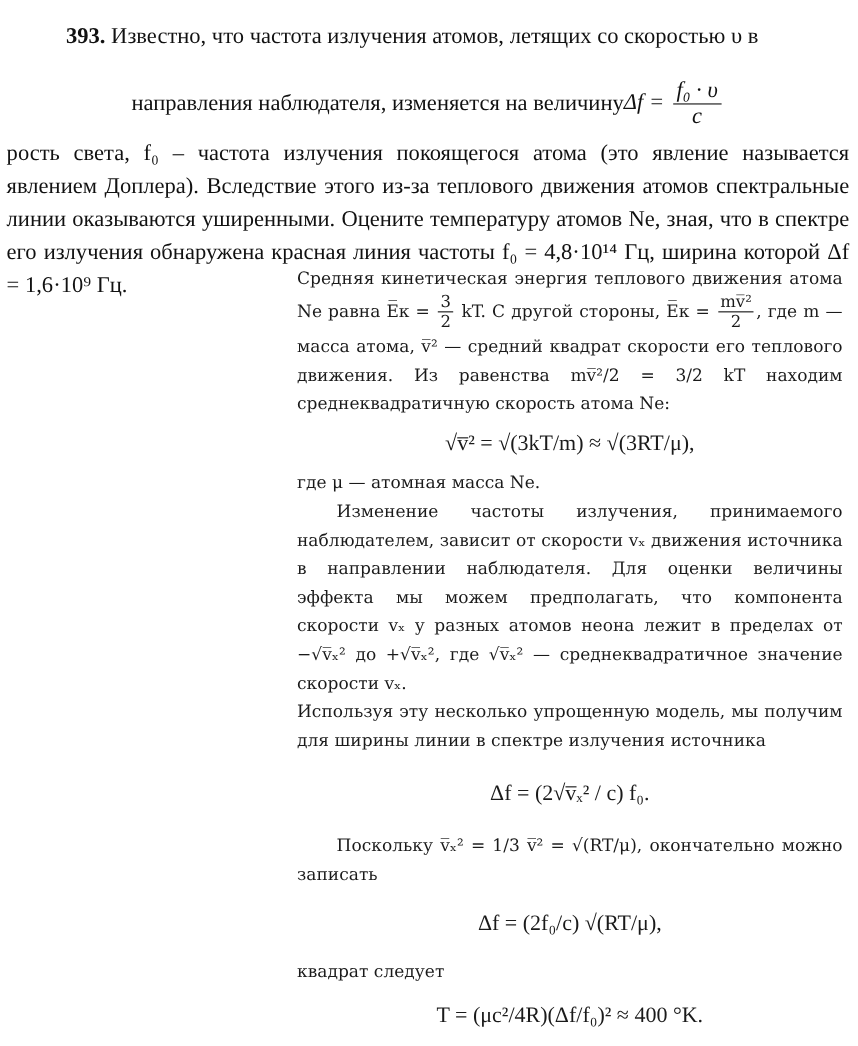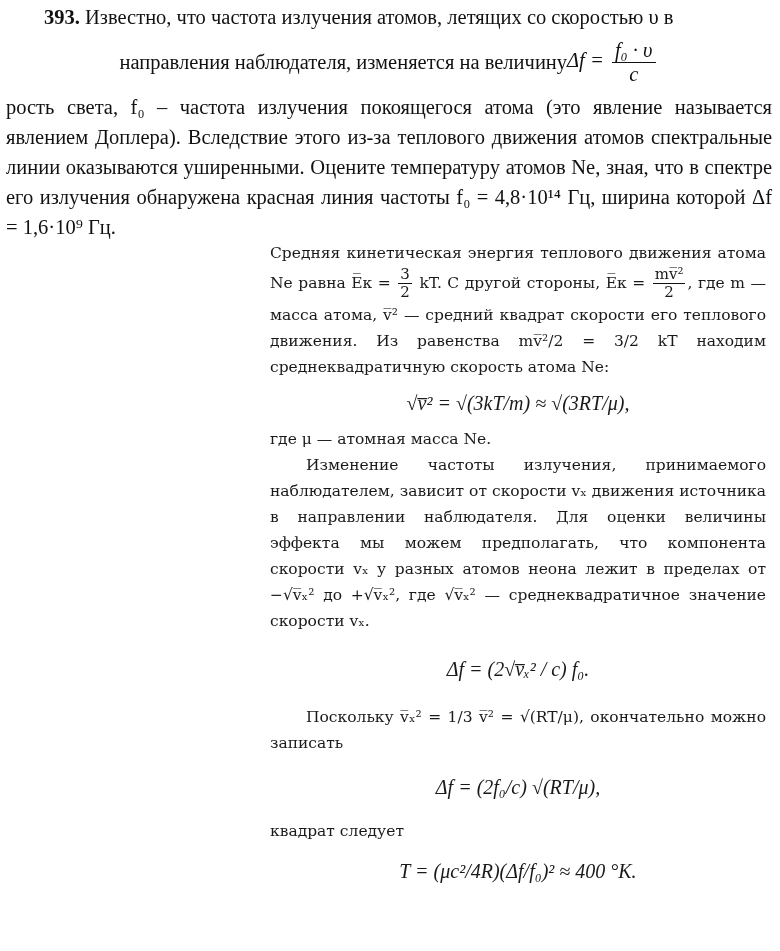--- a/index.html
+++ b/index.html
@@ -1,27 +1,27 @@
 <!DOCTYPE html>
 <html><head>
 <meta charset="utf-8">
 <style>
   html, body { margin:0; padding:0; background:#ffffff; }
   body { width:780px; height:951px; position:relative; overflow:hidden; color:#111; }
   .problem { position:absolute; left:6px; top:2px; width:766px; font-family:"Liberation Serif", serif; font-size:20.5px; line-height:30px; text-align:justify; }
-  .problem p { margin:0; text-indent:38px; }
+  .problem p { margin:16px; text-indent:38px; }
   .num { font-weight:bold; }
   .it { }
   .frac { display:inline-block; vertical-align:middle; text-align:center; margin:0 3px; }
   .frac > span { display:block; line-height:1.1; }
   .frac .num-part { border-bottom:1.3px solid #111; padding:0 3px; }
   .solution { position:absolute; left:270px; top:240px; width:496px; font-family:"DejaVu Serif", serif; font-size:15.5px; line-height:26px; color:#1a1a1a; text-align:justify; }
   .solution p { margin:0; }
   .indent { text-indent:36px; }
-  .formula { text-align:center; font-family:"Liberation Serif", serif; font-size:20px; margin:10px 0;font-style:italic; }
+  .formula { text-align:center; font-family:"Liberation Serif", serif; font-size:20px; margin:10px 0; }
   .sfrac { display:inline-block; vertical-align:middle; text-align:center; font-size:15px; margin:0 2px; }
   .sfrac > span { display:block; line-height:1.15; }
   .sfrac .n { border-bottom:1.2px solid #111; padding:0 2px; }
 </style>
 </head>
 <body>
 
 <div class="problem">
   <p>
     <span class="num">393.</span>
@@ -42,18 +42,19 @@
     <span>Средняя кинетическая энергия теплового движения атома Ne равна</span>
     <span class="it">E̅к = </span><span class="sfrac"><span class="n">3</span><span>2</span></span>
     <span>kT. С другой стороны,</span>
     <span class="it">E̅к = </span><span class="sfrac"><span class="n">mv̅²</span><span>2</span></span><span>, где m — масса атома, v̅² — средний квадрат скорости его теплового движения. Из равенства</span>
     <span class="it">mv̅²/2 = 3/2 kT</span>
     <span>находим среднеквадратичную скорость атома Ne:</span>
   </p>
   <div class="formula">√v̅² = √(3kT/m) ≈ √(3RT/μ),</div>
   <p>где μ — атомная масса Ne.</p>
   <p class="indent">Изменение частоты излучения, принимаемого наблюдателем, зависит от скорости vₓ движения источника в направлении наблюдателя. Для оценки величины эффекта мы можем предполагать, что компонента скорости vₓ у разных атомов неона лежит в пределах от −√v̅ₓ² до +√v̅ₓ², где √v̅ₓ² — среднеквадратичное значение скорости vₓ.</p>
+  <p>Используя эту несколько упрощенную модель, мы получим для ширины линии в спектре излучения источника</p>
   <div class="formula" style="margin:22px 0;">Δf = (2√v̅ₓ² / c) f₀.</div>
   <p class="indent">Поскольку v̅ₓ² = 1/3 v̅² = √(RT/μ), окончательно можно записать</p>
   <div class="formula" style="margin:18px 0;">Δf = (2f₀/c) √(RT/μ),</div>
   <p>квадрат следует</p>
   <div class="formula" style="margin:14px 0;">T = (μc²/4R)(Δf/f₀)² ≈ 400 °K.</div>
 </div>
 
 </body></html>

